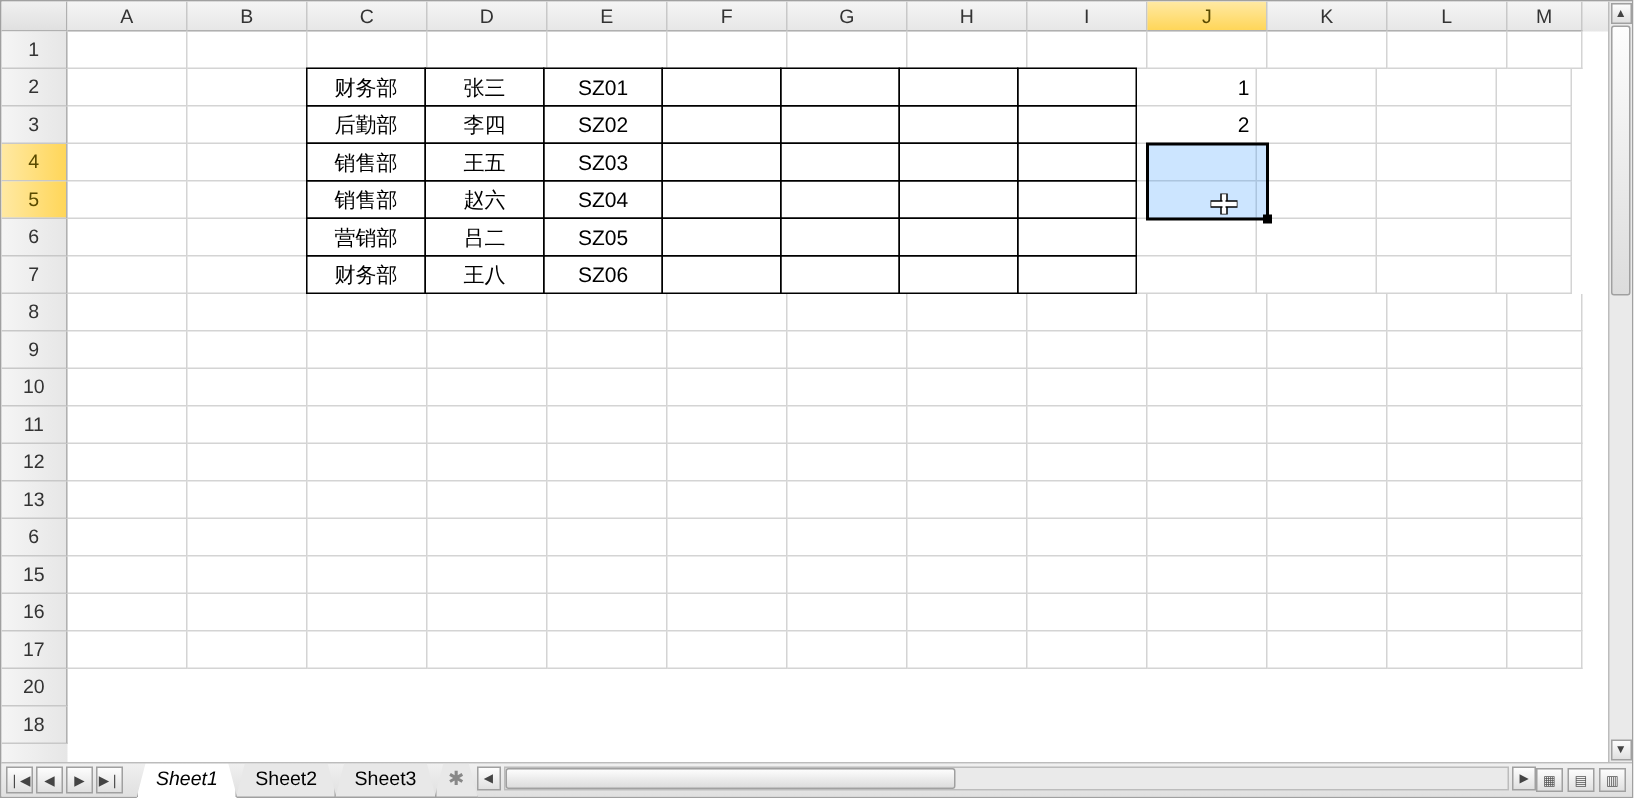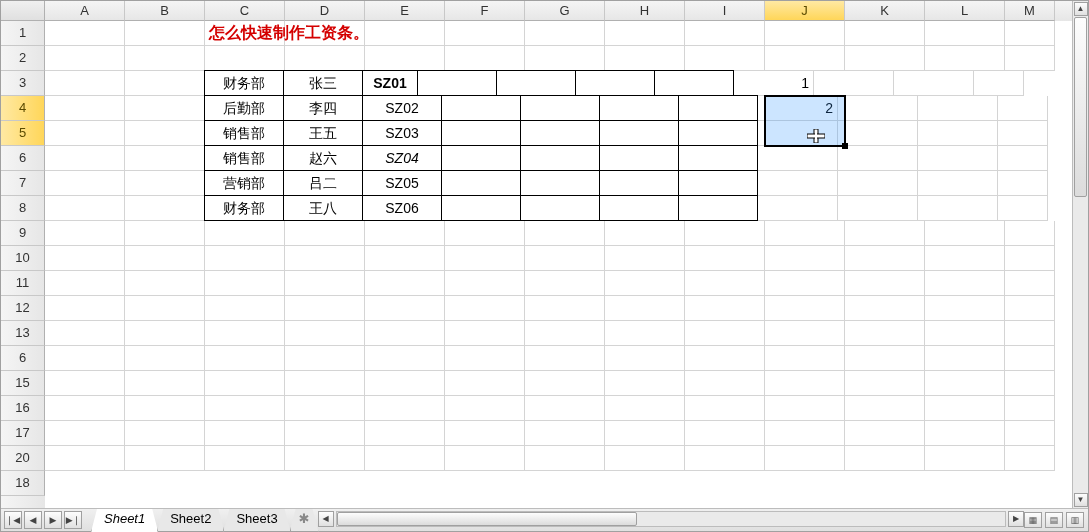--- a/index.html
+++ b/index.html
@@ -318,56 +318,41 @@
       <div class="selection-border" style="left:719px; top:74px; width:82px; height:52px;"></div>
       <div class="fill-handle" style="left:797px; top:122px;"></div>
       <div class="cursor-cross" style="left:762px; top:108px;">
         <svg viewBox="0 0 18 14" width="18" height="14">
           <rect x="7" y="0" width="4" height="14" fill="#fff" stroke="#000" stroke-width="1"></rect>
           <rect x="0" y="5" width="18" height="4" fill="#fff" stroke="#000" stroke-width="1"></rect>
           <rect x="8" y="1" width="2" height="12" fill="#fff"></rect>
           <rect x="1" y="6" width="16" height="2" fill="#fff"></rect>
         </svg>
       </div>
-    <div class="row">
-          <div class="cell" style="width: 80px;"></div>
-          <div class="cell" style="width: 80px;"></div>
-          <div class="cell" style="width: 80px; overflow: visible;"><span class="title-text">怎么快速制作工资条。</span></div>
-          <div class="cell" style="width: 80px;"></div>
-          <div class="cell" style="width: 80px;"></div>
-          <div class="cell" style="width: 80px;"></div>
-          <div class="cell" style="width: 80px;"></div>
-          <div class="cell" style="width: 80px;"></div>
-          <div class="cell" style="width: 80px;"></div>
-          <div class="cell" style="width: 80px;"></div>
-          <div class="cell" style="width: 80px;"></div>
-          <div class="cell" style="width: 80px;"></div>
-          <div class="cell" style="width: 50px;"></div>
-        </div>
         <div class="row">
           <div class="cell" style="width: 80px;"></div>
           <div class="cell" style="width: 80px;"></div>
           <div class="cell" style="width: 80px;"></div>
           <div class="cell" style="width: 80px;"></div>
           <div class="cell" style="width: 80px;"></div>
           <div class="cell" style="width: 80px;"></div>
           <div class="cell" style="width: 80px;"></div>
           <div class="cell" style="width: 80px;"></div>
           <div class="cell" style="width: 80px;"></div>
           <div class="cell" style="width: 80px;"></div>
           <div class="cell" style="width: 80px;"></div>
           <div class="cell" style="width: 80px;"></div>
           <div class="cell" style="width: 50px;"></div>
         </div>
         <div class="row">
           <div class="cell" style="width: 80px;"></div>
           <div class="cell" style="width: 80px;"></div>
           <div class="cell tblcell" style="width: 80px;">财务部</div>
           <div class="cell tblcell" style="width: 80px;">张三</div>
-          <div class="cell tblcell" style="width: 56px; font-weight: bold;">SZ01</div>
+          <div class="cell tblcell" style="width: 80px;">SZ01</div>
           <div class="cell tblcell" style="width: 80px;"></div>
           <div class="cell tblcell" style="width: 80px;"></div>
           <div class="cell tblcell" style="width: 80px;"></div>
           <div class="cell tblcell" style="width: 80px;"></div>
           <div class="cell num" style="width: 80px;">1</div>
           <div class="cell" style="width: 80px;"></div>
           <div class="cell" style="width: 80px;"></div>
           <div class="cell" style="width: 50px;"></div>
         </div>
         <div class="row">
@@ -398,21 +383,21 @@
           <div class="cell" style="width: 80px;"></div>
           <div class="cell" style="width: 80px;"></div>
           <div class="cell" style="width: 80px;"></div>
           <div class="cell" style="width: 50px;"></div>
         </div>
         <div class="row">
           <div class="cell" style="width: 80px;"></div>
           <div class="cell" style="width: 80px;"></div>
           <div class="cell tblcell" style="width: 80px;">销售部</div>
           <div class="cell tblcell" style="width: 80px;">赵六</div>
-          <div class="cell tblcell" style="width: 80px; font-style: italic;">SZ04</div>
+          <div class="cell tblcell" style="width: 80px;">SZ04</div>
           <div class="cell tblcell" style="width: 80px;"></div>
           <div class="cell tblcell" style="width: 80px;"></div>
           <div class="cell tblcell" style="width: 80px;"></div>
           <div class="cell tblcell" style="width: 80px;"></div>
           <div class="cell" style="width: 80px;"></div>
           <div class="cell" style="width: 80px;"></div>
           <div class="cell" style="width: 80px;"></div>
           <div class="cell" style="width: 50px;"></div>
         </div>
         <div class="row">

